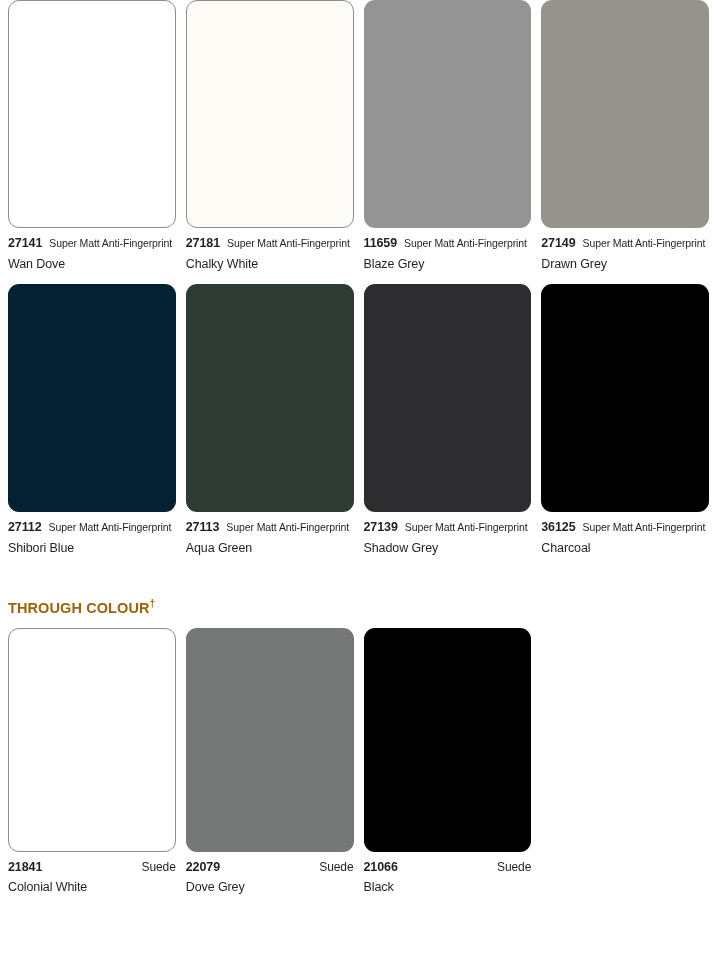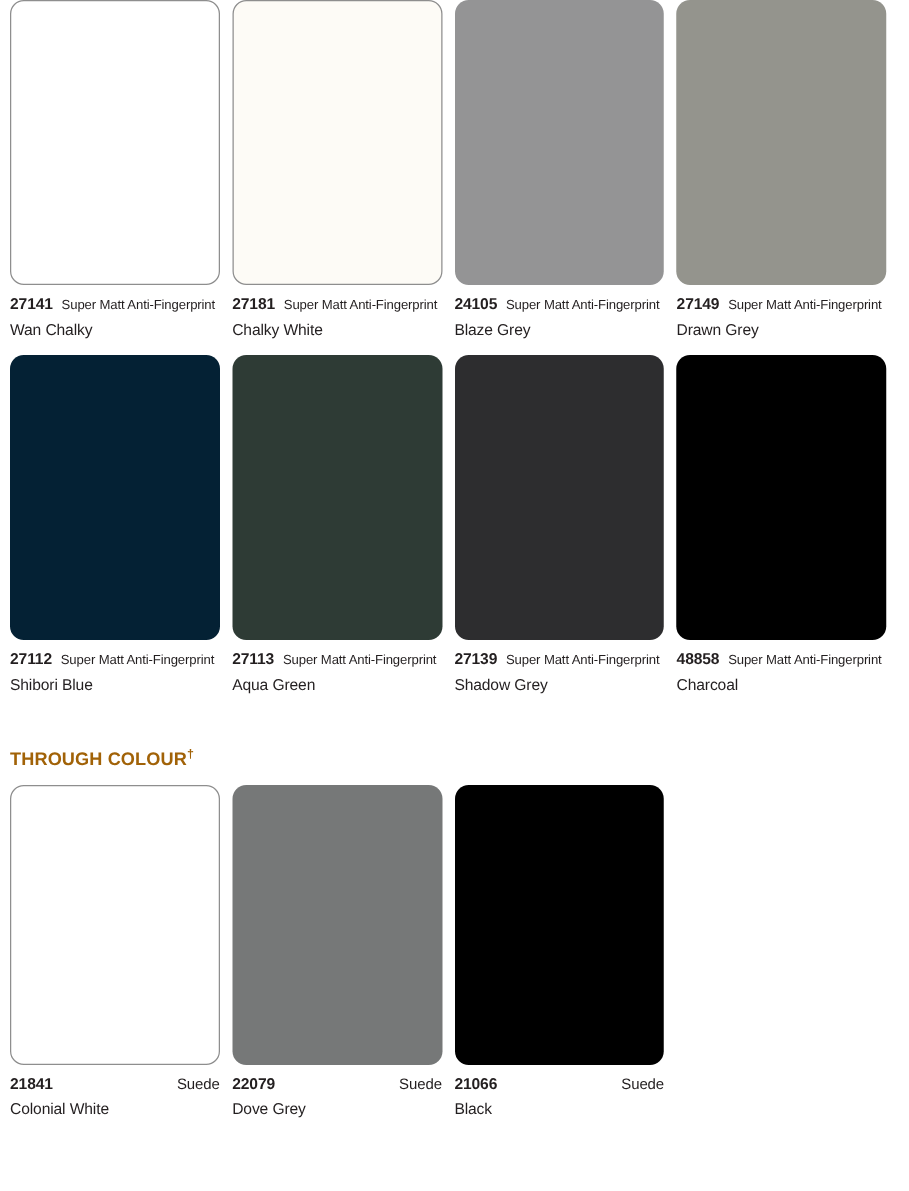--- a/index.html
+++ b/index.html
@@ -141,40 +141,40 @@
 
   <div class="grid grid-4">
 
     <div class="cell">
       <div class="swatch bordered" style="background:#ffffff"></div>
       <div class="caption">
         <div class="cap-row">
           <span class="cap-code">27141</span>
           <span class="cap-finish">Super Matt Anti-Fingerprint</span>
         </div>
-        <div class="cap-name">Wan Chalky</div>
+        <div class="cap-name">Wan Dove</div>
       </div>
     </div>
 
     <div class="cell">
       <div class="swatch bordered" style="background:#fdfbf6"></div>
       <div class="caption">
         <div class="cap-row">
           <span class="cap-code">27181</span>
           <span class="cap-finish">Super Matt Anti-Fingerprint</span>
         </div>
         <div class="cap-name">Chalky White</div>
       </div>
     </div>
 
     <div class="cell">
       <div class="swatch" style="background:#949495"></div>
       <div class="caption">
         <div class="cap-row">
-          <span class="cap-code">24105</span>
+          <span class="cap-code">11659</span>
           <span class="cap-finish">Super Matt Anti-Fingerprint</span>
         </div>
         <div class="cap-name">Blaze Grey</div>
       </div>
     </div>
 
     <div class="cell">
       <div class="swatch" style="background:#94948d"></div>
       <div class="caption">
         <div class="cap-row">
@@ -217,21 +217,21 @@
           <span class="cap-finish">Super Matt Anti-Fingerprint</span>
         </div>
         <div class="cap-name">Shadow Grey</div>
       </div>
     </div>
 
     <div class="cell">
       <div class="swatch" style="background:#000000"></div>
       <div class="caption">
         <div class="cap-row">
-          <span class="cap-code">48858</span>
+          <span class="cap-code">36125</span>
           <span class="cap-finish">Super Matt Anti-Fingerprint</span>
         </div>
         <div class="cap-name">Charcoal</div>
       </div>
     </div>
 
   </div>
 
   <div class="brand-block">
     <div class="brand-sub"><span>THROUGH COLOUR</span><span class="dagger">†</span></div>

